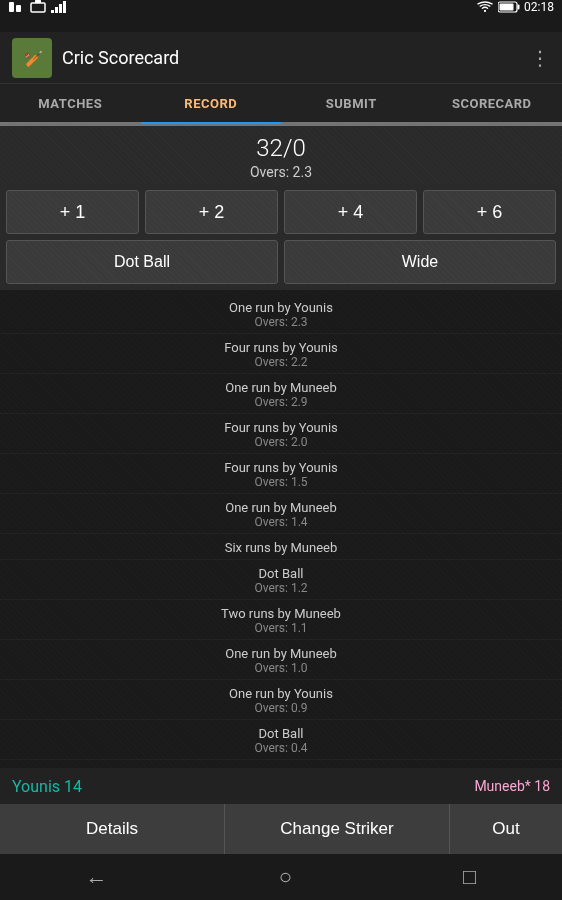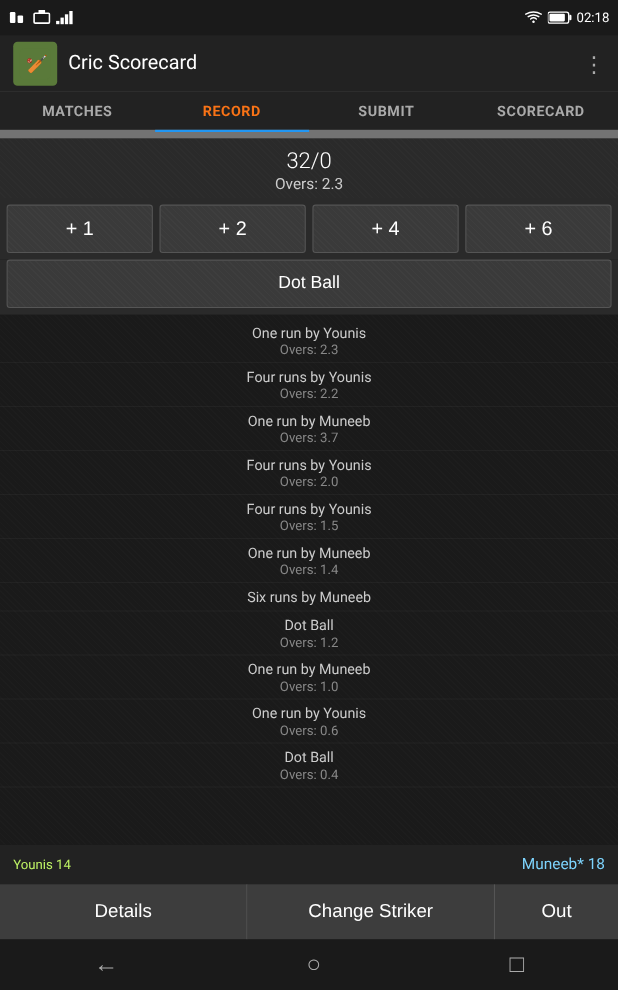--- a/index.html
+++ b/index.html
@@ -12,21 +12,21 @@
       overflow: hidden;
       position: relative;
     }
 
     
     .status-bar {
       width: 100%;
       height: 32px;
       background: #1a1a1a;
       display: flex;
-      align-items: center;
+      align-items: flex-start;
       justify-content: space-between;
       padding: 0 8px;
     }
     .status-bar-left {
       display: flex;
       align-items: center;
       gap: 4px;
     }
     .status-bar-right {
       display: flex;
@@ -73,37 +73,37 @@
       cursor: pointer;
     }
 
     
     .tab-bar {
       width: 100%;
       height: 42px;
       background: #222;
       display: flex;
       align-items: stretch;
-      border-bottom: 8px solid #737373;
+      border-bottom: 4px solid #737373;
     }
     .tab-item {
       flex: 1;
       display: flex;
       align-items: center;
       justify-content: center;
       color: #aaa;
       font-size: 13px;
       font-weight: 700;
       letter-spacing: 0.5px;
       cursor: pointer;
       position: relative;
       text-transform: uppercase;
     }
     .tab-item.active {
-      color: #f97316;
+      color: #fdba74;
     }
     .tab-item.active::after {
       content: '';
       position: absolute;
       bottom: -2px;
       left: 0;
       right: 0;
       height: 2px;
       background: #2196F3;
     }
@@ -116,21 +116,21 @@
       background-image: repeating-linear-gradient(
         45deg,
         transparent,
         transparent 3px,
         rgba(255,255,255,0.015) 3px,
         rgba(255,255,255,0.015) 4px
       );
     }
     .score-main {
       color: #fff;
-      font-size: 20px;
+      font-size: 24px;
       font-weight: 300;
     }
     .score-overs {
       color: #ccc;
       font-size: 14px;
       margin-top: 2px;
     }
 
     
     .button-grid {
@@ -219,25 +219,25 @@
     .bottom-score-bar {
       width: 100%;
       height: 36px;
       background: #222;
       display: flex;
       align-items: center;
       justify-content: space-between;
       padding: 0 12px;
     }
     .player-score {
-      color: #bef264;
-      font-size: 12px;
+      color: #14b8a6;
+      font-size: 16px;
     }
     .player-score-right {
-      color: #7dd3fc;
+      color: #f9a8d4;
       font-size: 14px;
     }
 
     
     .action-bar {
       width: 100%;
       height: 50px;
       background: #333;
       display: flex;
       align-items: stretch;
@@ -358,35 +358,36 @@
 
   <div class="button-grid">
     <button class="run-btn">+ 1</button>
     <button class="run-btn">+ 2</button>
     <button class="run-btn">+ 4</button>
     <button class="run-btn">+ 6</button>
   </div>
 
   <div class="special-btn-row">
     <button class="special-btn">Dot Ball</button>
+    <button class="special-btn">Wide</button>
   </div>
 
   <div class="events-container">
     <div class="events-list" id="events-list">
     <div class="event-item">
       <div class="event-description">One run by Younis</div>
       <div class="event-overs">Overs: 2.3</div>
     </div>
         <div class="event-item">
       <div class="event-description">Four runs by Younis</div>
       <div class="event-overs">Overs: 2.2</div>
     </div>
         <div class="event-item">
       <div class="event-description">One run by Muneeb</div>
-      <div class="event-overs">Overs: 3.7</div>
+      <div class="event-overs">Overs: 2.9</div>
     </div>
         <div class="event-item">
       <div class="event-description">Four runs by Younis</div>
       <div class="event-overs">Overs: 2.0</div>
     </div>
         <div class="event-item">
       <div class="event-description">Four runs by Younis</div>
       <div class="event-overs">Overs: 1.5</div>
     </div>
         <div class="event-item">
@@ -394,26 +395,30 @@
       <div class="event-overs">Overs: 1.4</div>
     </div>
         <div class="event-item">
       <div class="event-description">Six runs by Muneeb</div>
     </div>
         <div class="event-item">
       <div class="event-description">Dot Ball</div>
       <div class="event-overs">Overs: 1.2</div>
     </div>
         <div class="event-item">
+      <div class="event-description">Two runs by Muneeb</div>
+      <div class="event-overs">Overs: 1.1</div>
+    </div>
+        <div class="event-item">
       <div class="event-description">One run by Muneeb</div>
       <div class="event-overs">Overs: 1.0</div>
     </div>
         <div class="event-item">
       <div class="event-description">One run by Younis</div>
-      <div class="event-overs">Overs: 0.6</div>
+      <div class="event-overs">Overs: 0.9</div>
     </div>
         <div class="event-item">
       <div class="event-description">Dot Ball</div>
       <div class="event-overs">Overs: 0.4</div>
     </div>
       </div>
   </div>
 
   <div class="bottom-score-bar">
     <span class="player-score">Younis 14</span>

